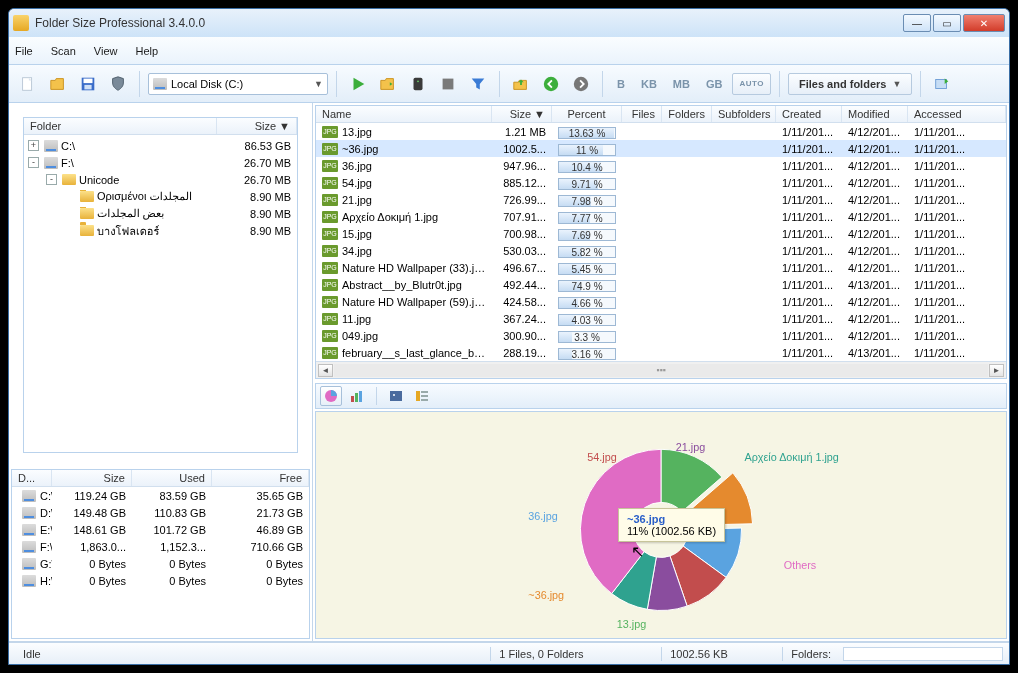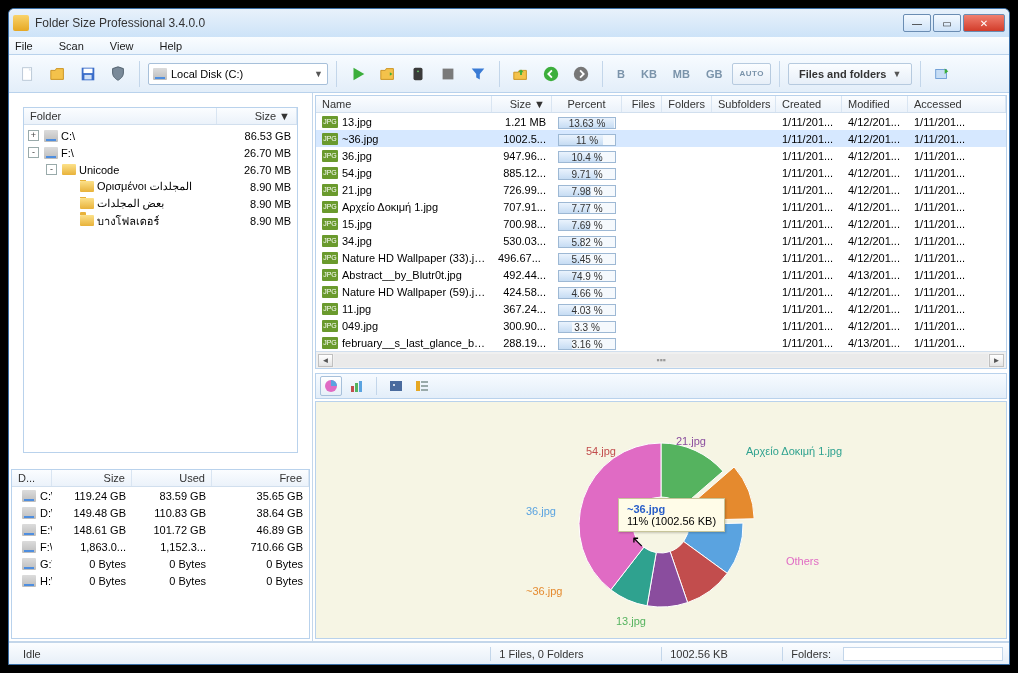--- a/index.html
+++ b/index.html
@@ -4,21 +4,21 @@
 <style>
 * { box-sizing: border-box; margin: 0; padding: 0; }
 body { font-family: "Segoe UI", Tahoma, sans-serif; font-size: 11px; background: #000; width: 1018px; height: 673px; overflow: hidden; padding: 8px; }
 .window { width: 1002px; height: 657px; background: #fff; border: 1px solid #3a6ea5; border-radius: 6px 6px 0 0; box-shadow: 0 0 6px rgba(0,0,0,.5); display: flex; flex-direction: column; }
 .titlebar { height: 28px; background: linear-gradient(#e8f1fb,#cde3f8); display: flex; align-items: center; padding: 0 4px; border-radius: 6px 6px 0 0; }
 .titlebar .app-icon { width: 16px; height: 16px; background: linear-gradient(#f9d36b,#e6a823); border-radius: 2px; margin-right: 6px; }
 .titlebar .title { flex: 1; color: #333; font-size: 12px; }
 .winbtns { display: flex; gap: 2px; }
 .winbtn { width: 28px; height: 18px; border: 1px solid #6a8db3; background: linear-gradient(#f3f9ff,#cfe3f8); border-radius: 2px; display: flex; align-items: center; justify-content: center; font-size: 10px; color: #2a2a2a; cursor: default; }
 .winbtn.close { background: linear-gradient(#f08070,#d23c2a); color: #fff; width: 42px; }
-.menubar { height: 18px; background: linear-gradient(#fafdff,#eaf3fc); border-bottom: 1px solid #b9d2ec; display: flex; align-items: center; padding: 0 6px; gap: 26px; }
+.menubar { height: 28px; background: linear-gradient(#fafdff,#eaf3fc); border-bottom: 1px solid #b9d2ec; display: flex; align-items: center; padding: 0 6px; gap: 18px; }
 .menubar span { color: #1a1a1a; cursor: default; }
 .toolbar { height: 38px; background: linear-gradient(#f7fbff,#e3eef9); border-bottom: 1px solid #b9d2ec; display: flex; align-items: center; padding: 0 6px; gap: 4px; }
 .divider { width: 1px; height: 26px; background: #c3d6ea; margin: 0 4px; }
 .tbtn { width: 26px; height: 26px; display: flex; align-items: center; justify-content: center; border-radius: 3px; cursor: default; }
 .combo { height: 22px; width: 180px; border: 1px solid #a7c0da; background: #fff; display: flex; align-items: center; padding: 0 4px; gap: 4px; border-radius: 2px; }
 .combo .arrow { margin-left: auto; color: #555; font-size: 9px; }
 .sizebtn { height: 22px; padding: 0 6px; font-weight: 700; color: #7a93aa; display: flex; align-items: center; border-radius: 2px; cursor: default; }
 .sizebtn.auto { border: 1px solid #b6cadf; background: linear-gradient(#fbfdff,#e7eff8); font-size: 8px; letter-spacing: .5px; }
 .ffcombo { height: 22px; padding: 0 10px; border: 1px solid #b6cadf; background: linear-gradient(#fbfdff,#e7eff8); border-radius: 2px; display: flex; align-items: center; gap: 6px; font-weight: 700; color: #333; }
 .ffcombo .arrow { font-size: 9px; color: #555; }
@@ -262,21 +262,21 @@
               <div class="dc" style="width: 80px; text-align: right;">83.59 GB</div>
               <div class="dc" style="flex: 1 1 0%; text-align: right;">35.65 GB</div>
             </div>
             <div class="drow">
               <div class="dc" style="width: 40px; display: flex; align-items: center;">
                 <span class="disk-icon" style="margin: 0px 4px;"></span>
                 <span>D:\</span>
               </div>
               <div class="dc" style="width: 80px; text-align: right;">149.48 GB</div>
               <div class="dc" style="width: 80px; text-align: right;">110.83 GB</div>
-              <div class="dc" style="flex: 1 1 0%; text-align: right;">38.64 GB</div>
+              <div class="dc" style="flex: 1 1 0%; text-align: right;">21.73 GB</div>
             </div>
             <div class="drow">
               <div class="dc" style="width: 40px; display: flex; align-items: center;">
                 <span class="disk-icon" style="margin: 0px 4px;"></span>
                 <span>E:\</span>
               </div>
               <div class="dc" style="width: 80px; text-align: right;">148.61 GB</div>
               <div class="dc" style="width: 80px; text-align: right;">101.72 GB</div>
               <div class="dc" style="flex: 1 1 0%; text-align: right;">46.89 GB</div>
             </div>
@@ -475,21 +475,21 @@
               <div class="c" style="width: 64px;"></div>
               <div class="c" style="width: 66px;">1/11/201...</div>
               <div class="c" style="width: 66px;">4/12/201...</div>
               <div class="c" style="flex: 1 1 0%;">1/11/201...</div>
             </div>
             <div class="frow">
               <div class="c" style="width: 176px; display: flex; align-items: center;">
                 <span class="jpg-icon">JPG</span>
                 <span style="overflow: hidden; text-overflow: ellipsis;">Nature HD Wallpaper (33).jpg</span>
               </div>
-              <div class="c" style="width: 60px; text-align: left;">496.67...</div>
+              <div class="c" style="width: 60px; text-align: right;">496.67...</div>
               <div class="c" style="width: 70px;">
                 <div class="bar">
                   <div class="fill" style="width: 38.9286%;"></div>
                   <div class="txt">5.45 %</div>
                 </div>
               </div>
               <div class="c" style="width: 40px;"></div>
               <div class="c" style="width: 50px;"></div>
               <div class="c" style="width: 64px;"></div>
               <div class="c" style="width: 66px;">1/11/201...</div>

